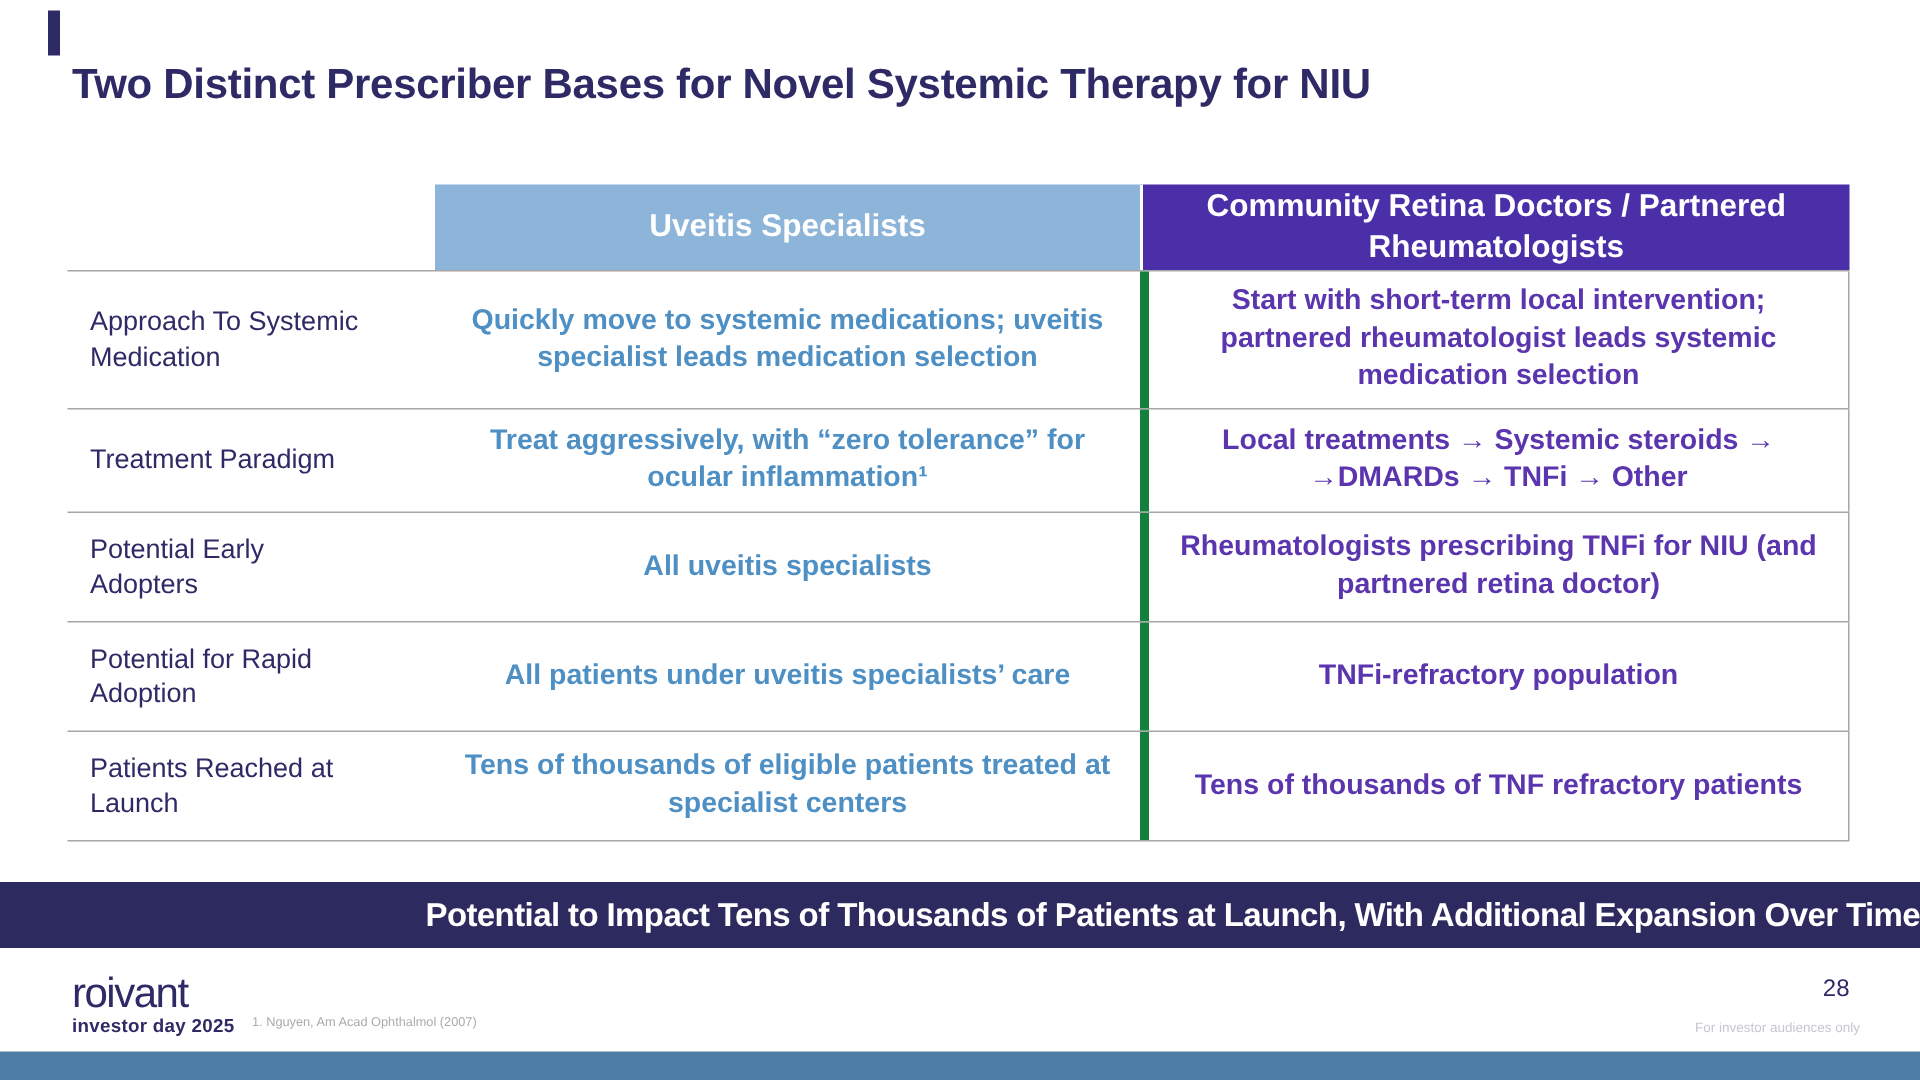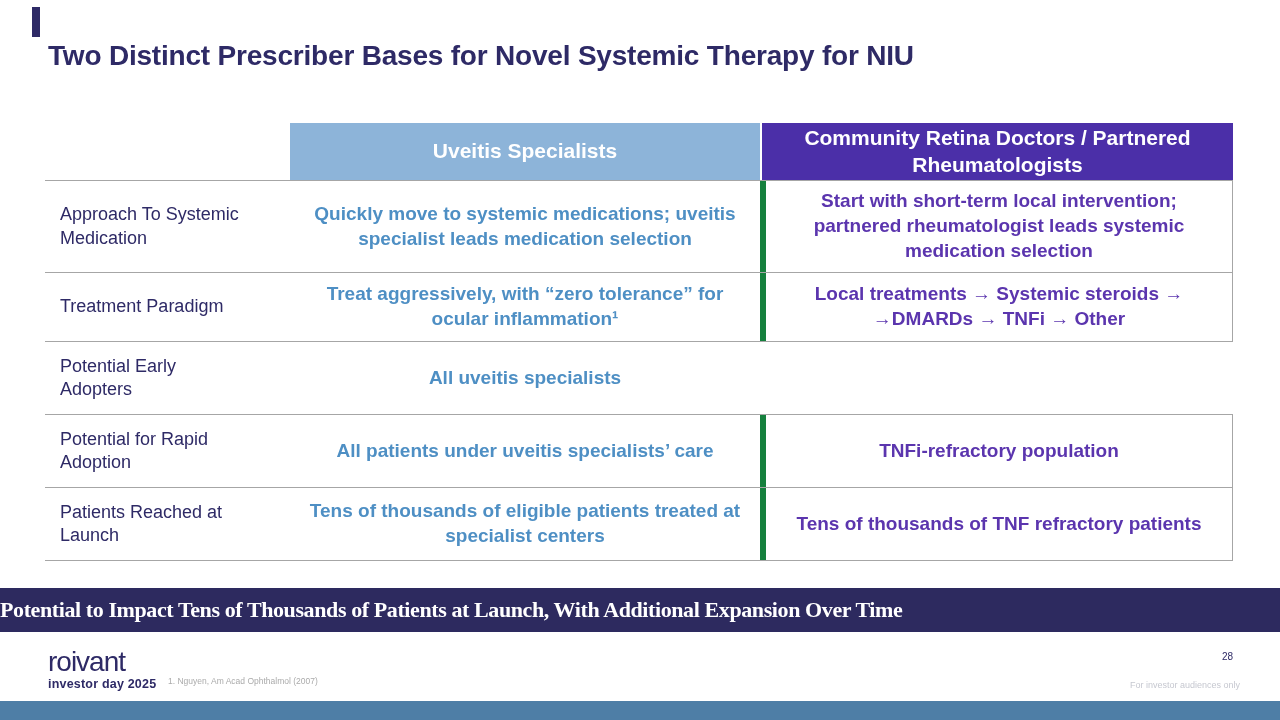--- a/index.html
+++ b/index.html
@@ -35,31 +35,31 @@
   }
   .tc{
     display:flex;align-items:center;justify-content:center;text-align:center;
     font-size:19px;font-weight:bold;line-height:1.3;padding:4px 10px;
   }
   .tc-blue{color:#4E8FC4;}
   .tc-purple{color:#5B35AE;border-left:6px solid #15803d;border-right:1px solid #A6A6A6;}
   
   .banner{
     position:absolute;left:0;top:588px;width:1280px;height:44px;background:#2D2A5F;
-    display:flex;align-items:center;justify-content:flex-start;font-family:Liberation Serif, serif;
+    display:flex;align-items:center;justify-content:flex-end;
   }
   .banner span{
     color:#ffffff;font-weight:bold;font-size:22px;letter-spacing:-0.4px;white-space:nowrap;
   }
   
   .logo{position:absolute;left:48px;top:648px;color:#2E2A66;line-height:1;}
   .logo .brand{font-size:28px;font-weight:normal;letter-spacing:-1px;display:block;}
   .logo .sub{font-size:12.5px;font-weight:bold;letter-spacing:0.2px;display:block;margin-top:2px;}
   .footnote{position:absolute;left:168px;top:676px;font-size:8.5px;color:#ABABAB;}
-  .page-num{position:absolute;right:47px;top:651px;font-size:10px;color:#2E2A66;text-align:center;}
+  .page-num{position:absolute;right:47px;top:651px;font-size:16px;color:#2E2A66;text-align:center;}
   .audience{position:absolute;right:40px;top:680px;font-size:9px;color:#C6C8D0;text-align:right;}
   .bottom-bar{position:absolute;left:0;top:701px;width:1280px;height:19px;background:#4E7EA6;}
 </style>
 </head>
 <body>
 
 <div class="slide">
 
   <div class="corner-tick"></div>
 
@@ -86,20 +86,21 @@
         </div>
       <div class="tc tc-blue">Treat aggressively, with “zero tolerance” for ocular inflammation¹</div>
       <div class="tc tc-purple">Local treatments → Systemic steroids → →DMARDs → TNFi → Other</div>
     </div>
 
     <div class="trow row-3">
       <div class="tlabel">
           <span>Potential Early Adopters</span>
         </div>
       <div class="tc tc-blue">All uveitis specialists</div>
+      <div class="tc tc-purple">Rheumatologists prescribing TNFi for NIU (and partnered retina doctor)</div>
     </div>
 
     <div class="trow row-4">
       <div class="tlabel">
           <span>Potential for Rapid Adoption</span>
         </div>
       <div class="tc tc-blue">All patients under uveitis specialists’ care</div>
       <div class="tc tc-purple">TNFi-refractory population</div>
     </div>
 

